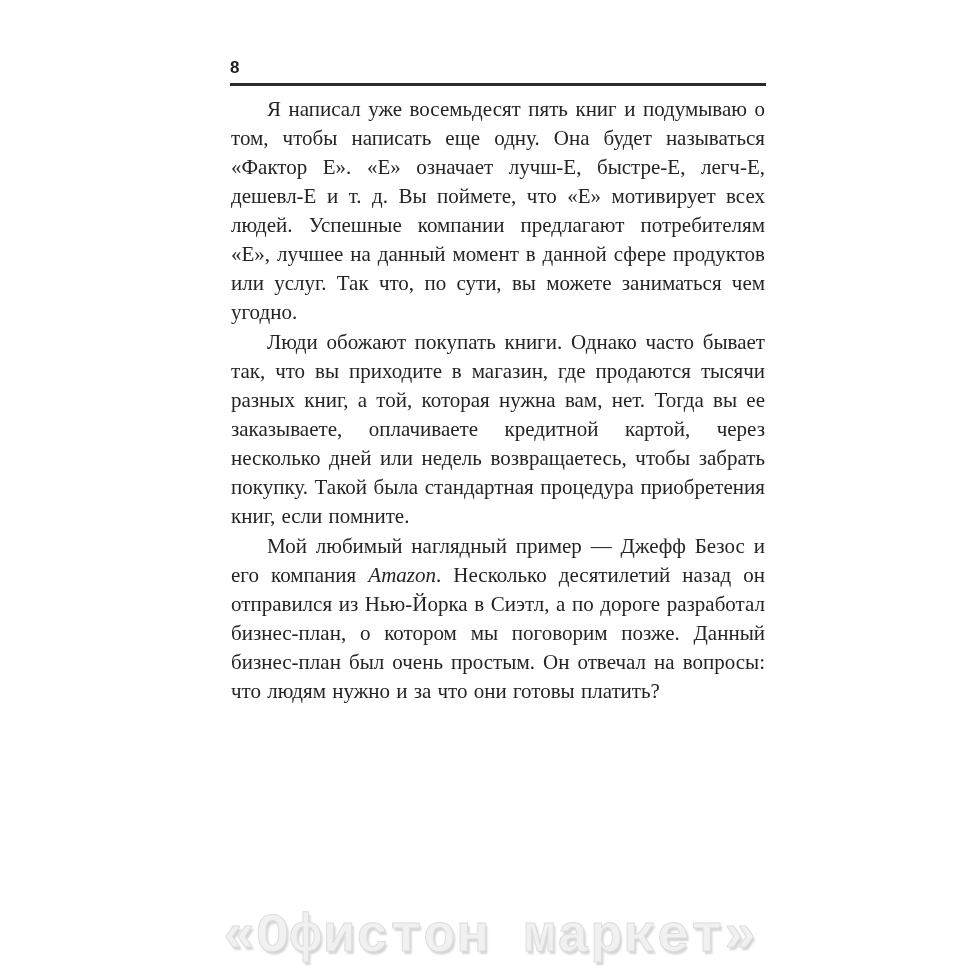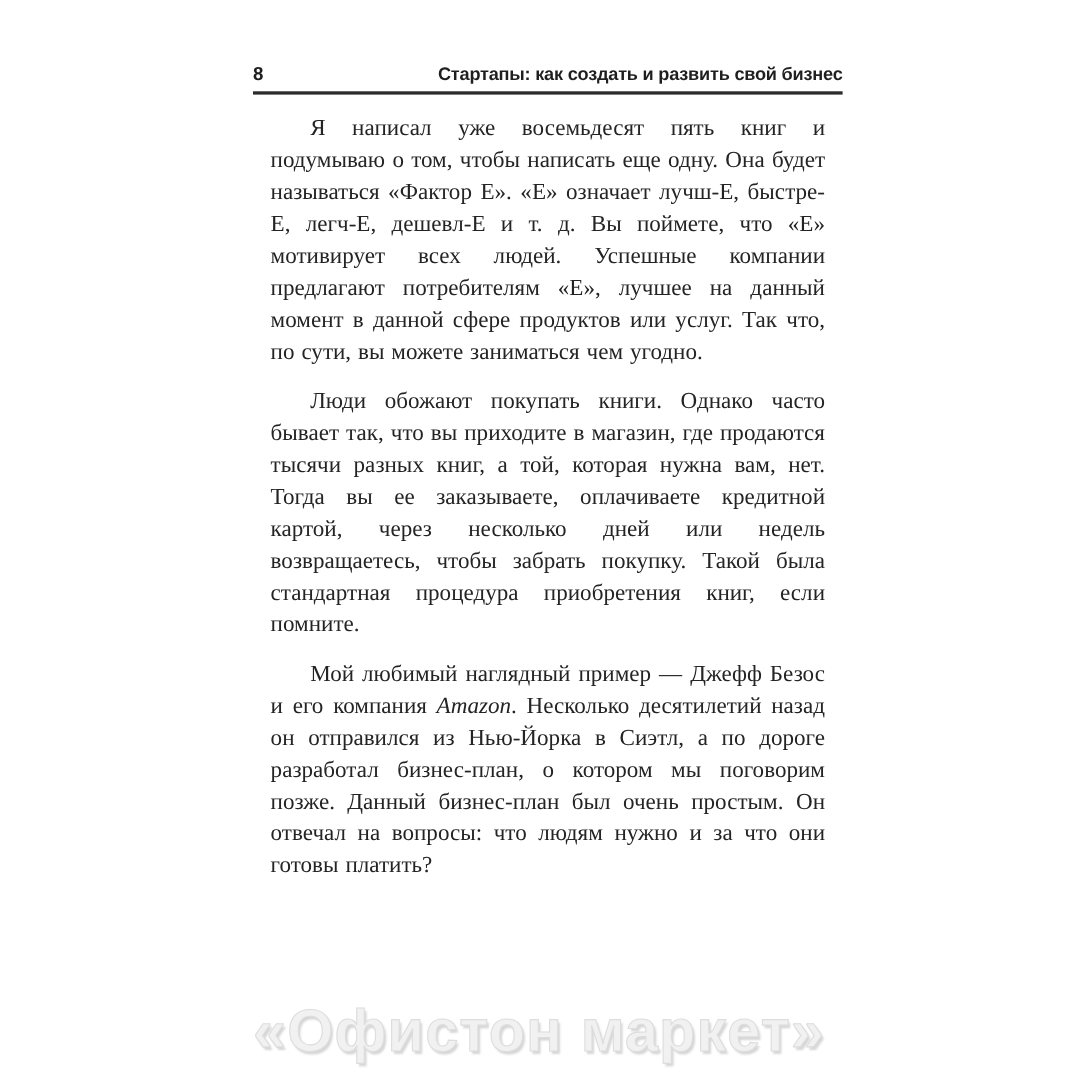--- a/index.html
+++ b/index.html
@@ -35,56 +35,55 @@
   .page-number {
     font-size: 17px;
   }
   .running-title {
     letter-spacing: -0.2px;
   }
   .page-body {
     margin-top: 9px;
   }
   .page-body p.para {
-    margin: 16px;
+    margin: 1px;
     text-indent: 36px;
     text-align: justify;
     font-size: 21px;
     line-height: 29px;
     color: #242424;
     word-spacing: 1px;
   }
   .page-body p.para em {
     font-style: italic;
   }
   .watermark {
     position: absolute;
     left: 0;
     right: 0;
     top: 906px;
     text-align: center;
-    font-family: Liberation Sans, sans-serif;
+    font-family: Liberation Mono, monospace;
     font-weight: bold;
     font-size: 54px;
     letter-spacing: 1px;
     color: #f1f1f1;
     -webkit-text-stroke: 1px #dddddd;
     text-shadow: 2px 3px 2px #d6d6d6;
     white-space: nowrap;
     z-index: 0;
     user-select: none;
   }
 </style>
 </head>
 <body>
 
 <div class="book-page">
   <div class="page-header">
     <span class="page-number">8</span>
-    <span class="running-title">Стартапы: как создать и развить свой бизнес</span>
   </div>
   <div class="page-body" id="paragraphs-container">
       <p class="para"><span>Я написал уже восемьдесят пять книг и подумываю о том, чтобы написать еще одну. Она будет называться «Фактор Е». «Е» означает лучш-Е, быстре-Е, легч-Е, дешевл-Е и т. д. Вы поймете, что «Е» мотивирует всех людей. Успешные компании предлагают потребителям «Е», лучшее на данный момент в данной сфере продуктов или услуг. Так что, по сути, вы можете заниматься чем угодно.</span></p>
       <p class="para"><span>Люди обожают покупать книги. Однако часто бывает так, что вы приходите в магазин, где продаются тысячи разных книг, а той, которая нужна вам, нет. Тогда вы ее заказываете, оплачиваете кредитной картой, через несколько дней или недель возвращаетесь, чтобы забрать покупку. Такой была стандартная процедура приобретения книг, если помните.</span></p>
       <p class="para"><span>Мой любимый наглядный пример — Джефф Безос и его компания </span><em>Amazon</em><span>. Несколько десятилетий назад он отправился из Нью-Йорка в Сиэтл, а по дороге разработал бизнес-план, о котором мы поговорим позже. Данный бизнес-план был очень простым. Он отвечал на вопросы: что людям нужно и за что они готовы платить?</span></p>
     </div>
 </div>
 
 <div class="watermark">«Офистон маркет»</div>
 

